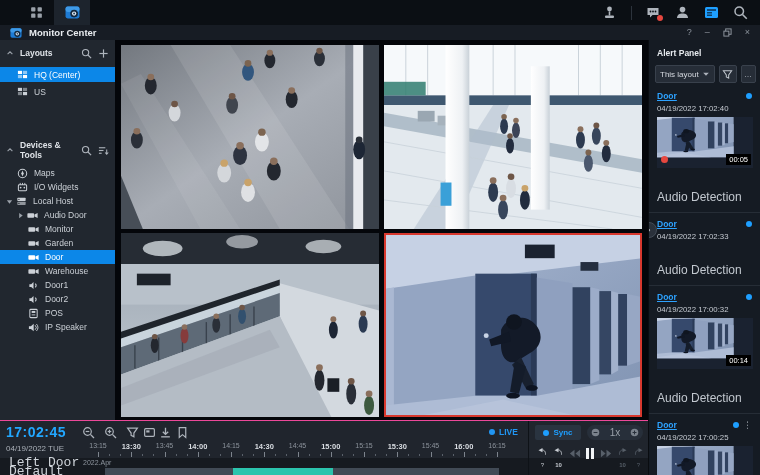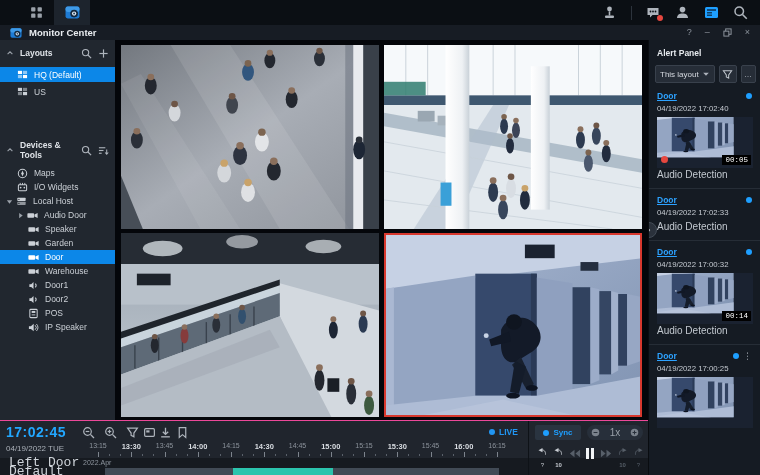--- a/index.html
+++ b/index.html
@@ -52,23 +52,23 @@
   .ap-btn.more { width:16px; letter-spacing:1px; }
   .alert-item { padding:6px 8px 0 8px; border-top:1px solid #262d36; }
   .alert-item.first { border-top:none; padding-top:2px; }
   .ai-head { display:flex; align-items:center; }
   .ai-cam { font-size:8.5px; font-weight:bold; color:#2da2ff; text-decoration:underline; cursor:pointer; flex:1; }
   .ai-dot { width:6px; height:6px; border-radius:50%; background:#1e9fff; }
   .ai-menu { color:#aab0b8; font-size:9px; margin-left:4px; cursor:pointer; }
   .ai-time { font-size:7.8px; color:#c6cbd2; margin:3px 0 4px 0; white-space:nowrap; }
   .ai-thumb { position:relative; width:96px; height:51px; background:#1a2230; cursor:pointer; }
   .ai-thumb svg { display:block; width:100%; height:100%; }
-  .ai-dur { position:absolute; right:2px; bottom:3px; background:#000; color:#fff; font-size:7.5px; font-family:Liberation Mono, monospace; padding:1px 3px; }
+  .ai-dur { position:absolute; right:2px; bottom:3px; background:#000; color:#fff; font-size:7.5px; font-family:Liberation Sans, sans-serif; padding:1px 3px; }
   .ai-rec { position:absolute; left:4px; bottom:5px; width:7px; height:7px; border-radius:50%; background:#e6473f; }
-  .ai-event { font-size:10px; color:#c2c8cf; margin:1px 0 8px 0; }
+  .ai-event { font-size:12px; color:#c2c8cf; margin:22px 0 8px 0; }
   .ap-collapse { position:absolute; left:-8px; top:182px; width:16px; height:16px; border-radius:50%; background:#2a313b; border:1px solid #434c57; color:#d6dae0; font-size:9px; display:flex; align-items:center; justify-content:center; cursor:pointer; }
 
   
   .bottombar { position:absolute; left:0; top:420px; width:648px; height:55px; background:#20252d; border-top:1px solid #ec4899; }
   .clock { position:absolute; left:6px; top:3px; font-size:14px; font-weight:bold; color:#22a7ff; letter-spacing:0.5px; }
   .bdate { position:absolute; left:6px; top:23px; font-size:8px; color:#aab0b8; }
   .tl-ic { position:absolute; top:5px; width:13px; height:13px; cursor:pointer; }
   .live { position:absolute; left:489px; top:6px; display:flex; align-items:center; gap:4px; }
   .live .ld { width:6px; height:6px; border-radius:50%; background:#2196f3; }
   .live .lt { font-size:8.5px; font-weight:bold; color:#2196f3; }
@@ -369,21 +369,21 @@
           <use href="#i-search"></use>
         </svg>
       <svg class="hic" style="color:#aeb4bc">
           <use href="#i-plus"></use>
         </svg>
     </div>
     <div class="side-item sel" style="height:15px;margin-top:4px">
       <svg class="ic">
           <use href="#i-layout"></use>
         </svg>
-      <span>HQ (Default)</span>
+      <span>HQ (Center)</span>
     </div>
     <div class="side-item" style="height:15px;margin-top:2px">
       <svg class="ic">
           <use href="#i-layout"></use>
         </svg>
       <span>US</span>
     </div>
     <div class="lay-gap"></div>
 
     <div class="sec-head">
@@ -425,21 +425,21 @@
         </svg>
       <svg class="ic">
           <use href="#i-cam"></use>
         </svg>
       <span>Audio Door</span>
     </div>
     <div class="side-item lvl2">
       <svg class="ic">
           <use href="#i-cam"></use>
         </svg>
-      <span>Speaker</span>
+      <span>Monitor</span>
     </div>
     <div class="side-item lvl2">
       <svg class="ic">
           <use href="#i-cam"></use>
         </svg>
       <span>Garden</span>
     </div>
     <div class="side-item lvl2 sel">
       <svg class="ic">
           <use href="#i-cam"></use>

